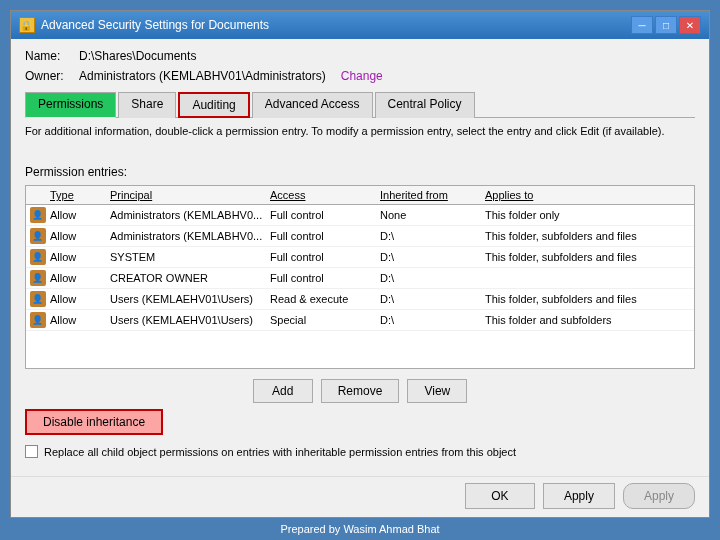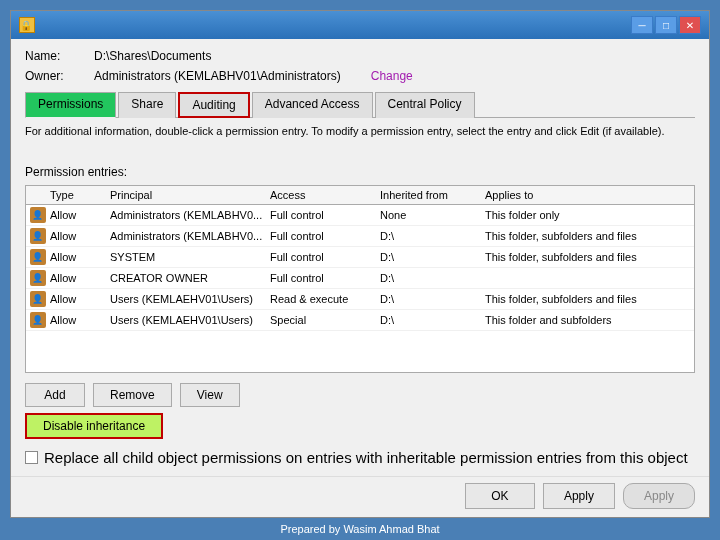--- a/index.html
+++ b/index.html
@@ -74,21 +74,21 @@
       flex: 1;
       padding: 10px 14px;
       display: flex;
       flex-direction: column;
       gap: 6px;
       overflow: hidden;
     }
     .field-row {
       display: flex;
       align-items: center;
-      gap: 24px;
+      gap: 9px;
     }
     .field-label {
       font-size: 12px;
       color: #000;
       min-width: 45px;
     }
     .field-value {
       font-size: 12px;
       color: #000;
     }
@@ -139,20 +139,21 @@
       flex: 1;
       overflow: hidden;
       display: flex;
       flex-direction: column;
     }
     .table-header {
       display: flex;
       background: #f5f5f5;
       border-bottom: 1px solid #aaa;
       padding: 3px 4px;
+      text-decoration: underline;
     }
     .col-type2 { width: 60px; font-size: 11px; color: #333; }
     .col-principal { width: 160px; font-size: 11px; color: #333; }
     .col-access { width: 110px; font-size: 11px; color: #333; }
     .col-inherited { width: 105px; font-size: 11px; color: #333; }
     .col-applies { flex: 1; font-size: 11px; color: #333; }
     .table-body {
       overflow-y: auto;
       flex: 1;
     }
@@ -179,58 +180,60 @@
       font-size: 11px;
       color: #000;
       overflow: hidden;
       text-overflow: ellipsis;
       white-space: nowrap;
     }
     .buttons-row {
       display: flex;
       gap: 8px;
       margin-top: 4px;
+      justify-content: center;
     }
     .btn {
       padding: 4px 16px;
       border: 1px solid #aaa;
       background: #e8e8e8;
       cursor: pointer;
       font-size: 12px;
       min-width: 60px;
     }
     .btn-highlighted {
       border: 2px solid #c00000;
-      background: #bef264;
+      background: #fca5a5;
     }
     .checkbox-row {
       display: flex;
       align-items: center;
       gap: 6px;
       margin-top: 4px;
     }
     .checkbox {
       width: 13px;
       height: 13px;
       border: 1px solid #888;
       background: white;
       flex-shrink: 0;
     }
     .checkbox-label {
-      font-size: 15px;
+      font-size: 11px;
       color: #000;
     }
     .bottom-buttons {
       display: flex;
       justify-content: flex-end;
       gap: 8px;
       padding: 6px 14px 8px;
       background: #f0f0f0;
       border-top: 1px solid #ddd;
       flex-shrink: 0;
+      margin-top: 8px;
     }
     .btn-ok, .btn-cancel, .btn-apply {
       padding: 5px 20px;
       border: 1px solid #aaa;
       background: #e8e8e8;
       cursor: pointer;
       font-size: 12px;
       min-width: 70px;
     }
     .btn-apply {
@@ -252,20 +255,21 @@
   </style>
 </head>
 <body>
 
 <div style="width:720px; height:540px; display:flex; flex-direction:column;">
   <div class="window" style="margin:10px auto 0; width:700px; height:510px;">
 
     <div class="title-bar">
       <div class="title-bar-left">
         <div class="title-icon">🔒</div>
+        <span class="title-text">Advanced Security Settings for Documents</span>
       </div>
       <div class="title-controls">
         <button class="title-btn">─</button>
         <button class="title-btn">□</button>
         <button class="title-btn close">✕</button>
       </div>
     </div>
 
     <div class="window-content">
 

